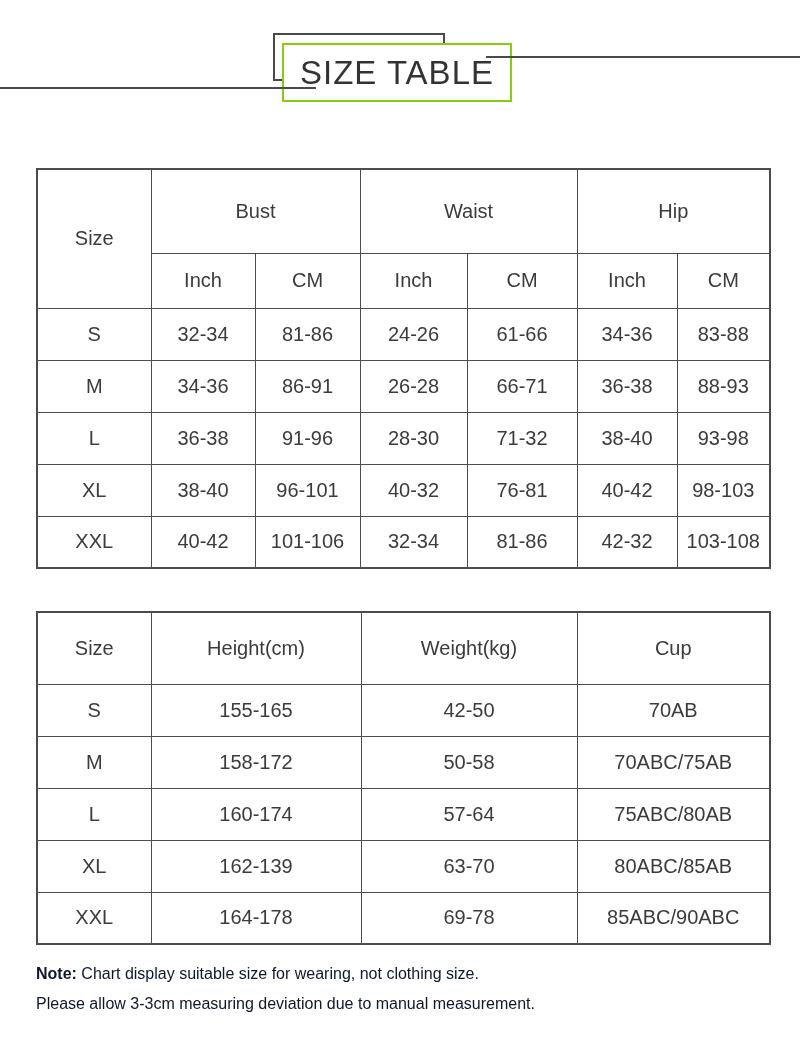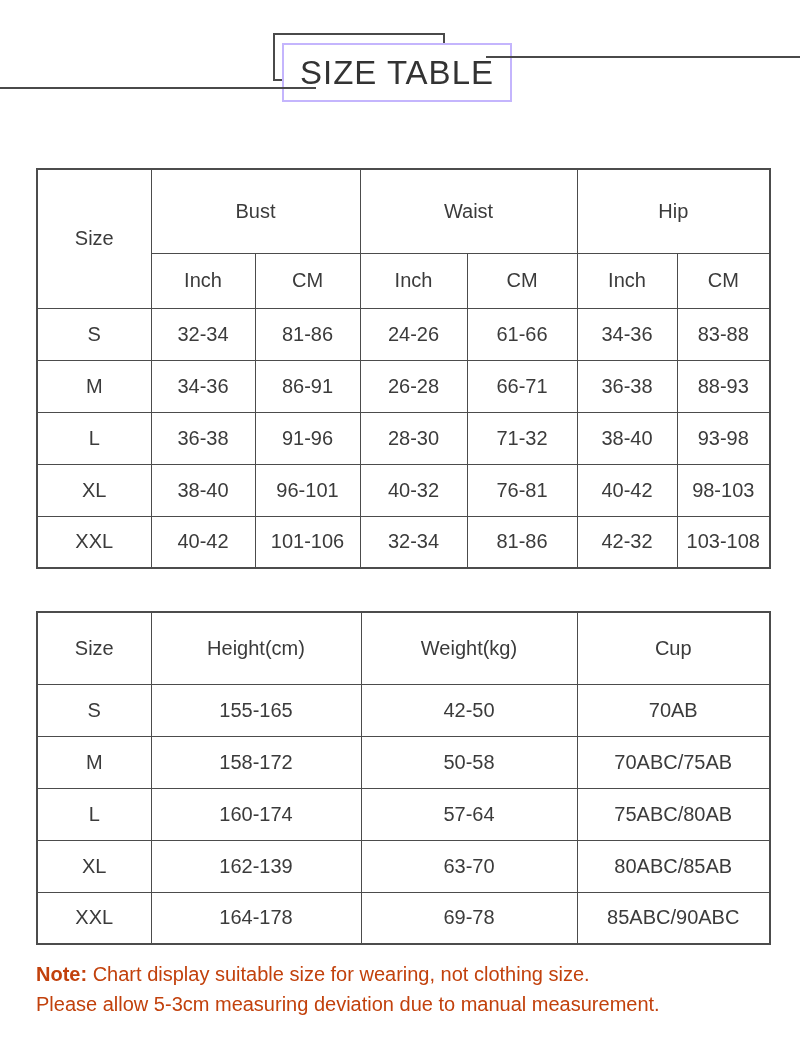--- a/index.html
+++ b/index.html
@@ -12,21 +12,21 @@
   .hero { position:relative; height:168px; }
   .deco-line { position:absolute; height:2px; background:#4a4a4a; }
   .line-left  { top:87px; left:0;    width:316px; z-index:3; }
   .line-right { top:56px; left:486px; width:314px; z-index:3; }
   .box-back {
     position:absolute; left:273px; top:33px; width:168px; height:44px;
     border:2px solid #4a4a4a; z-index:0; background:transparent;
   }
   .box-front {
     position:absolute; left:282px; top:43px; width:226px; height:55px;
-    border:2px solid #c4b5fd; background:#ffffff; z-index:2;
+    border:2px solid #84cc16; background:#ffffff; z-index:2;
     display:flex; align-items:center; justify-content:center;
   }
   .box-front h1 {
     margin:0; font-size:33px; font-weight:normal; letter-spacing:1px; color:#333333;
   }
 
   
   table {
     border-collapse:collapse; table-layout:fixed;
     margin-left:36px; width:733px;
@@ -36,21 +36,21 @@
   th, td { border:1px solid #4c4c4c; font-weight:normal; padding:0; vertical-align:middle; }
   .t1 .row-groups  { height:84px; }
   .t1 .row-units   { height:55px; }
   .t1 tbody tr     { height:52px; }
   .t2 { margin-top:42px; }
   .t2 thead tr     { height:72px; }
   .t2 tbody tr     { height:52px; }
 
   
   .note {
-    margin:14px 0 0 36px; font-size:20px; line-height:30px; color:#c2410c;
+    margin:14px 0 0 36px; font-size:16px; line-height:30px; color:#0f172a;
   }
   .note b { font-weight:bold; }
   .note + .note { margin-top:0; }
 </style>
 </head>
 <body>
 
 <div class="page">
 
   <div class="hero">
@@ -180,15 +180,15 @@
       <tr>
         <th>XXL</th>
         <td>164-178</td>
         <td>69-78</td>
         <td>85ABC/90ABC</td>
       </tr>
     </tbody>
   </table>
 
   <p class="note"><b>Note:</b><span> Chart display suitable size for wearing, not clothing size.</span></p>
-  <p class="note">Please allow 5-3cm measuring deviation due to manual measurement.</p>
+  <p class="note">Please allow 3-3cm measuring deviation due to manual measurement.</p>
 
 </div>
 
 </body></html>

